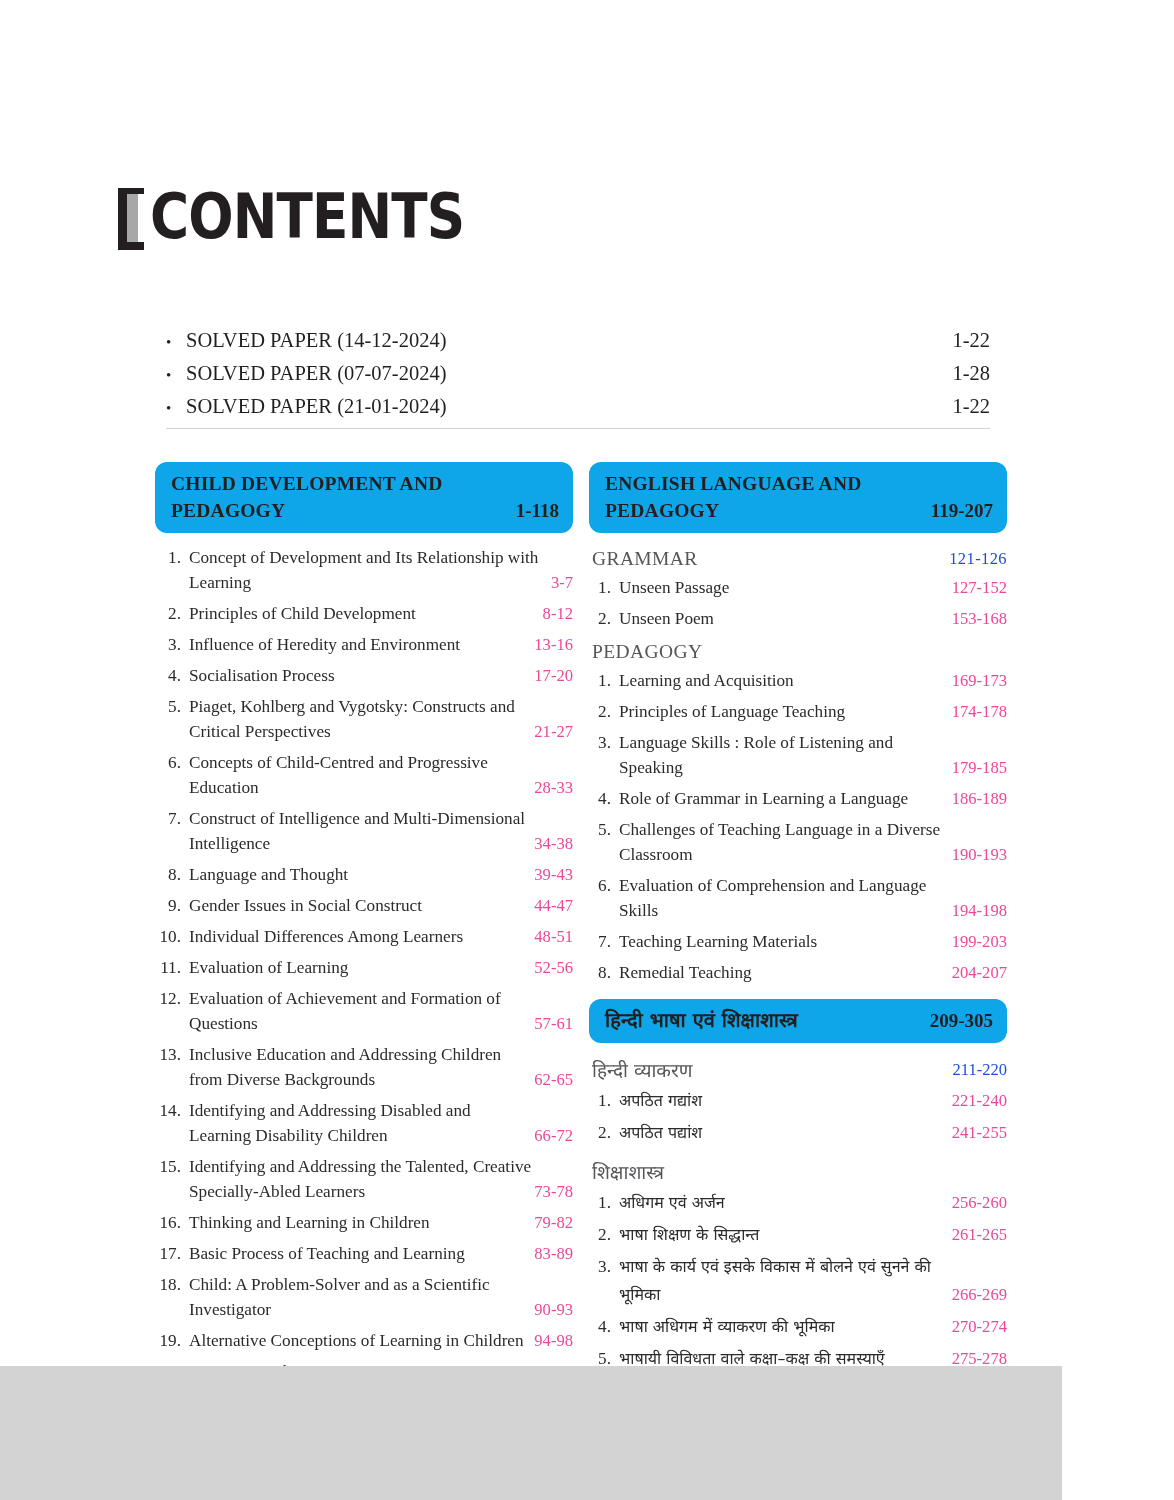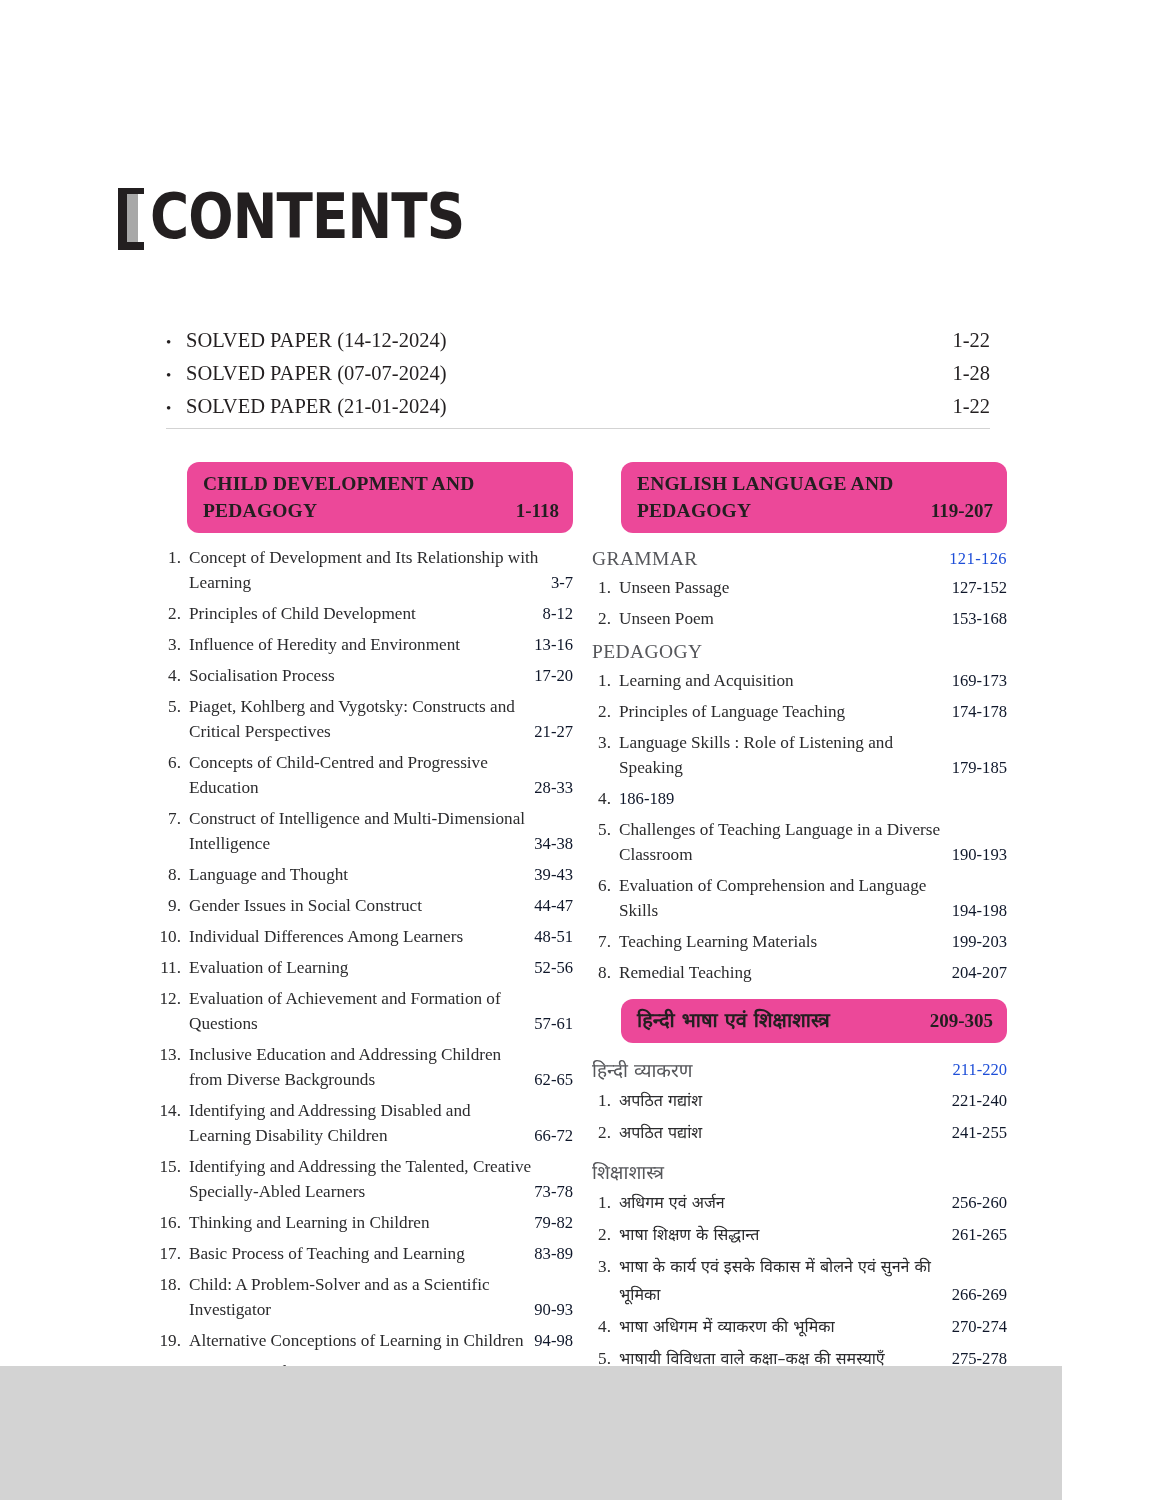--- a/index.html
+++ b/index.html
@@ -110,25 +110,24 @@
   
   .col {
     position: absolute;
     top: 462px;
     width: 418px;
   }
   .col-left  { left: 155px; }
   .col-right { left: 589px; }
 
   .sec-head {
-    background: #ec4899;
+    background: #0ea5e9;
     border-radius: 12px;
     padding: 8px 14px 9px 16px;
     margin-bottom: 12px;
-    margin-left: 32px;
   }
   .sec-head.one-line {
     display: flex;
     align-items: baseline;
     justify-content: space-between;
     padding-top: 7px;
     gap: 44px;
   }
   .sec-head-title {
     font-weight: 700;
@@ -213,21 +212,21 @@
     gap: 0;
   }
   .toc-title {
     flex: 1 1 auto;
   }
   .toc-pages {
     flex: 0 0 auto;
     white-space: nowrap;
     font-family: "Liberation Serif", serif;
     font-size: 16.6px;
-    color: #0f172a;
+    color: #ec4899;
   }
 
   .col-right .toc-item { padding-left: 30px; }
   .col-right .toc-num  { width: 22px; }
 
   
   .bottom-band {
     position: absolute;
     left: 0;
     top: 1366px;
@@ -495,20 +494,21 @@
         <div class="toc-item">
           <span class="toc-num">3.</span>
           <div class="toc-line">
             <span class="toc-title">Language Skills : Role of Listening and Speaking</span>
             <span class="toc-pages">179-185</span>
           </div>
         </div>
         <div class="toc-item">
           <span class="toc-num">4.</span>
           <div class="toc-line">
+            <span class="toc-title">Role of Grammar in Learning a Language</span>
             <span class="toc-pages">186-189</span>
           </div>
         </div>
         <div class="toc-item">
           <span class="toc-num">5.</span>
           <div class="toc-line">
             <span class="toc-title">Challenges of Teaching Language in a Diverse Classroom</span>
             <span class="toc-pages">190-193</span>
           </div>
         </div>

